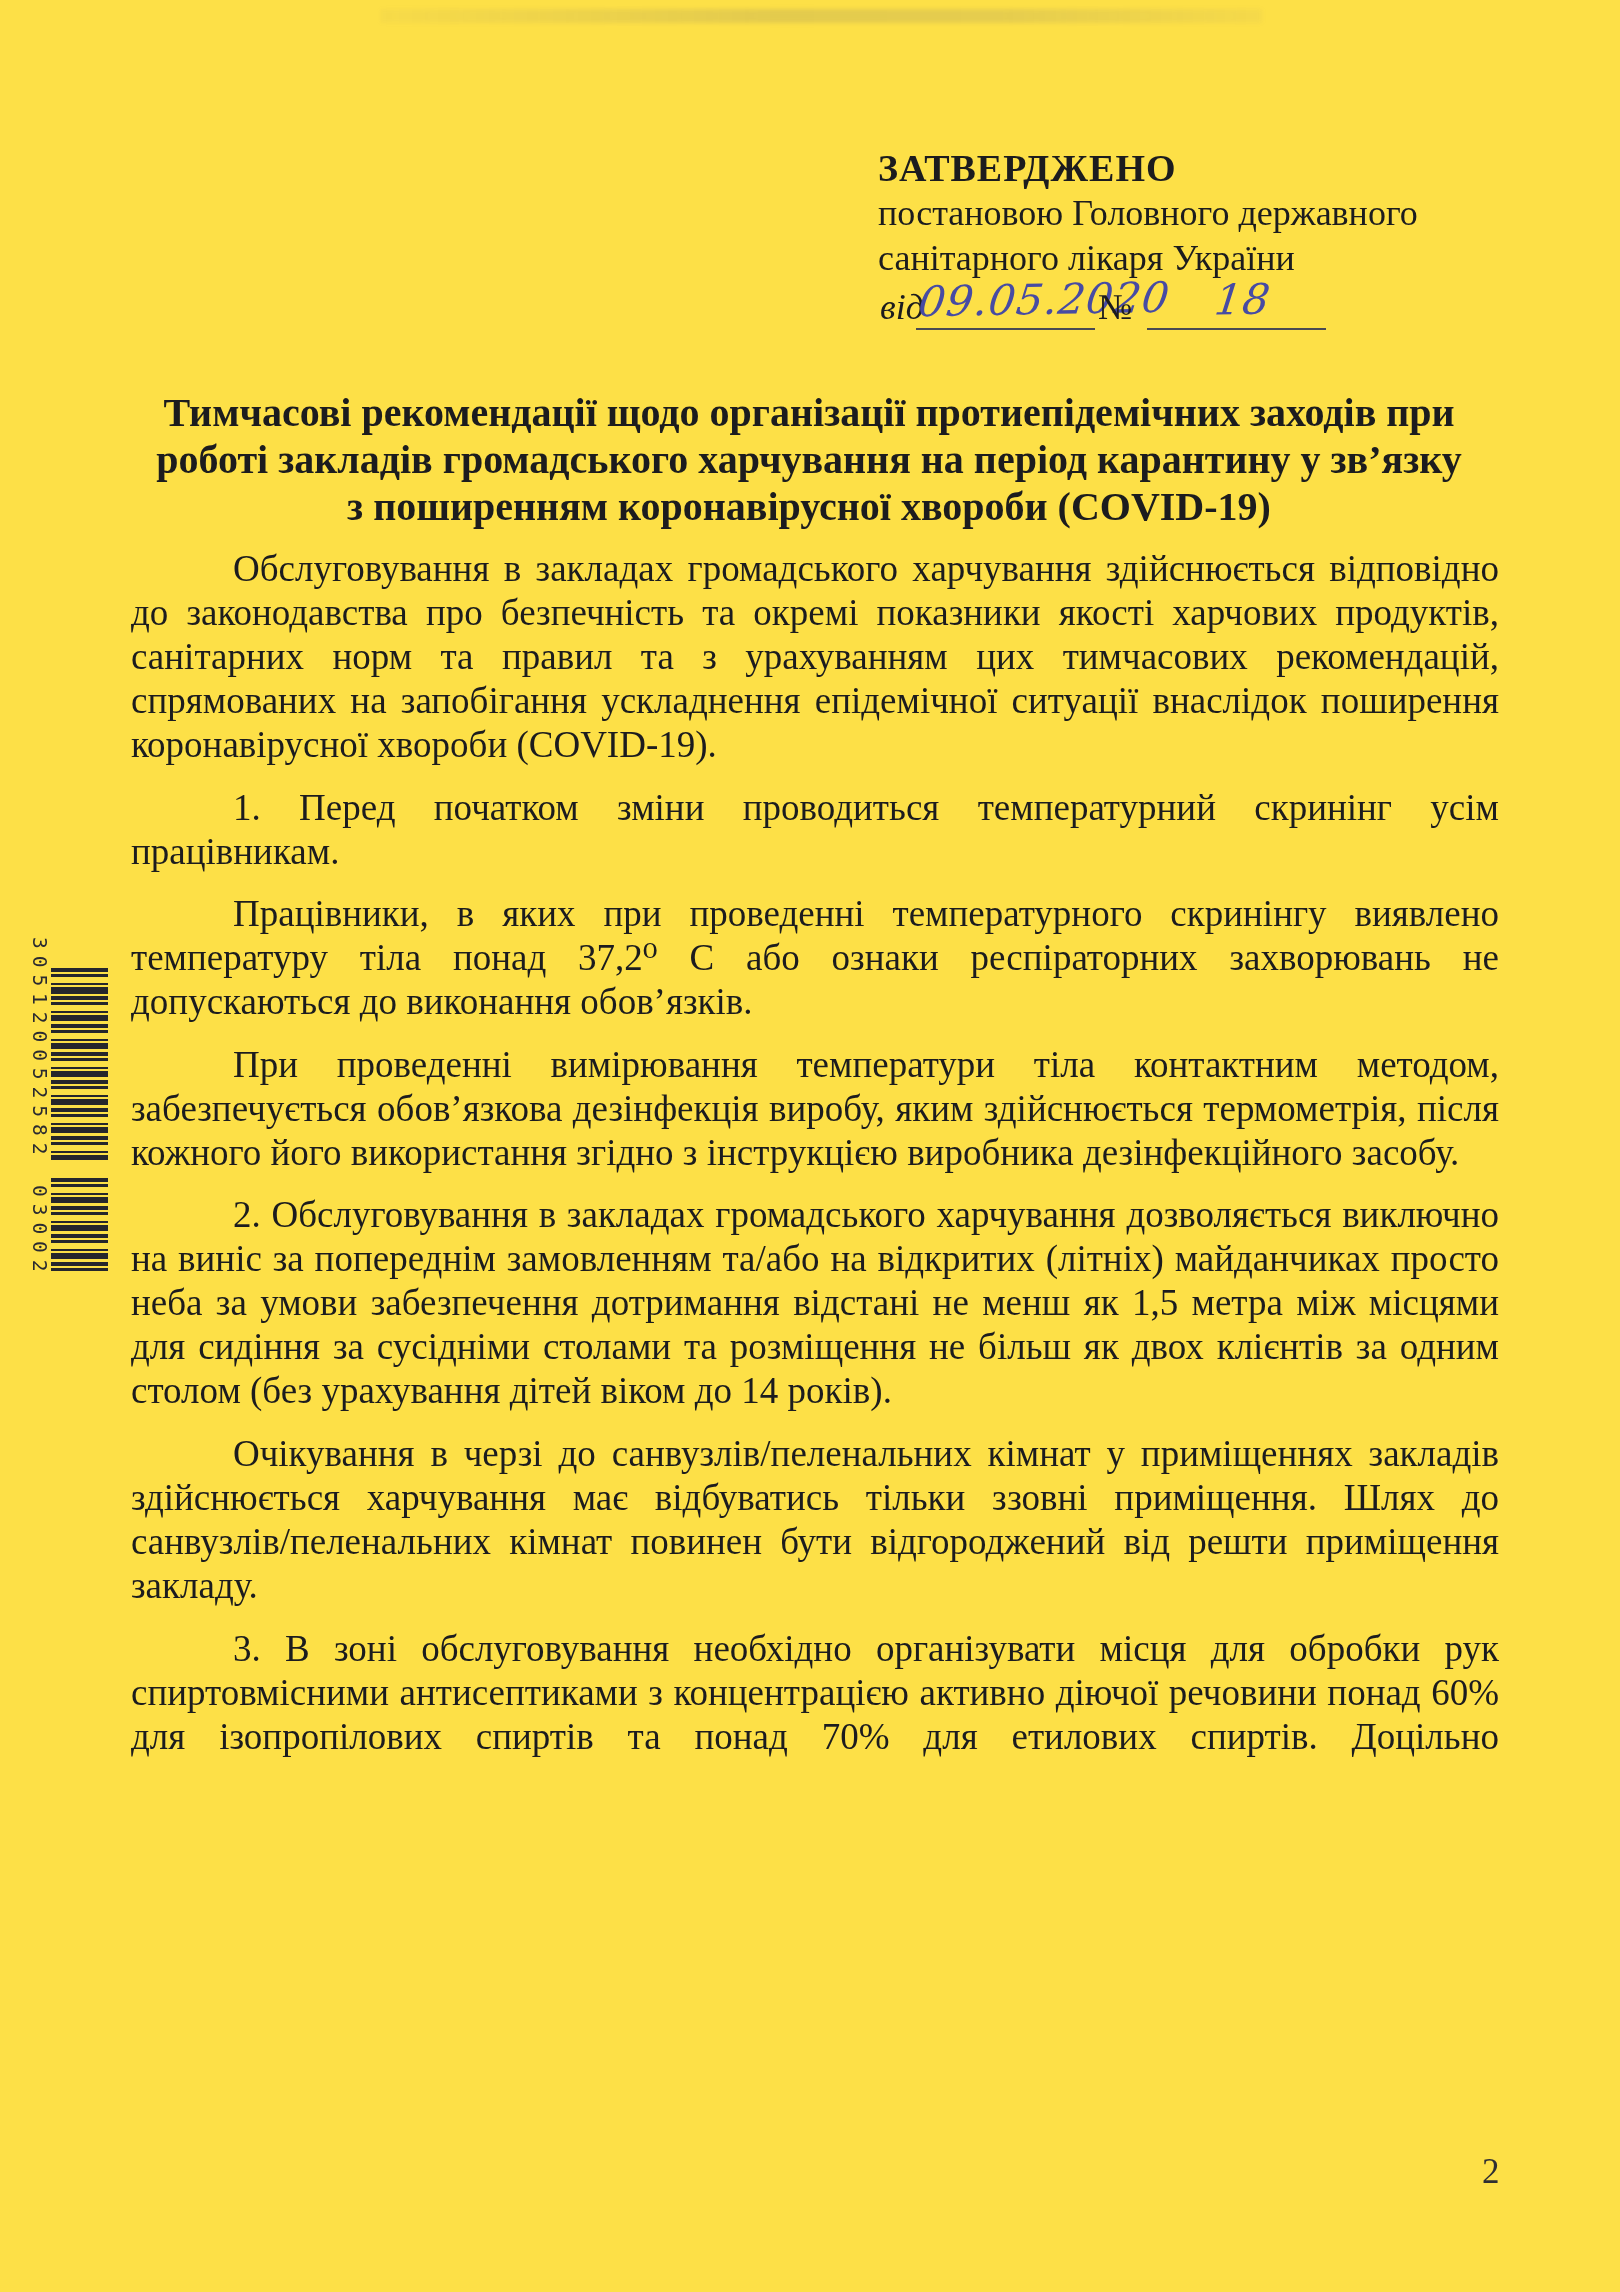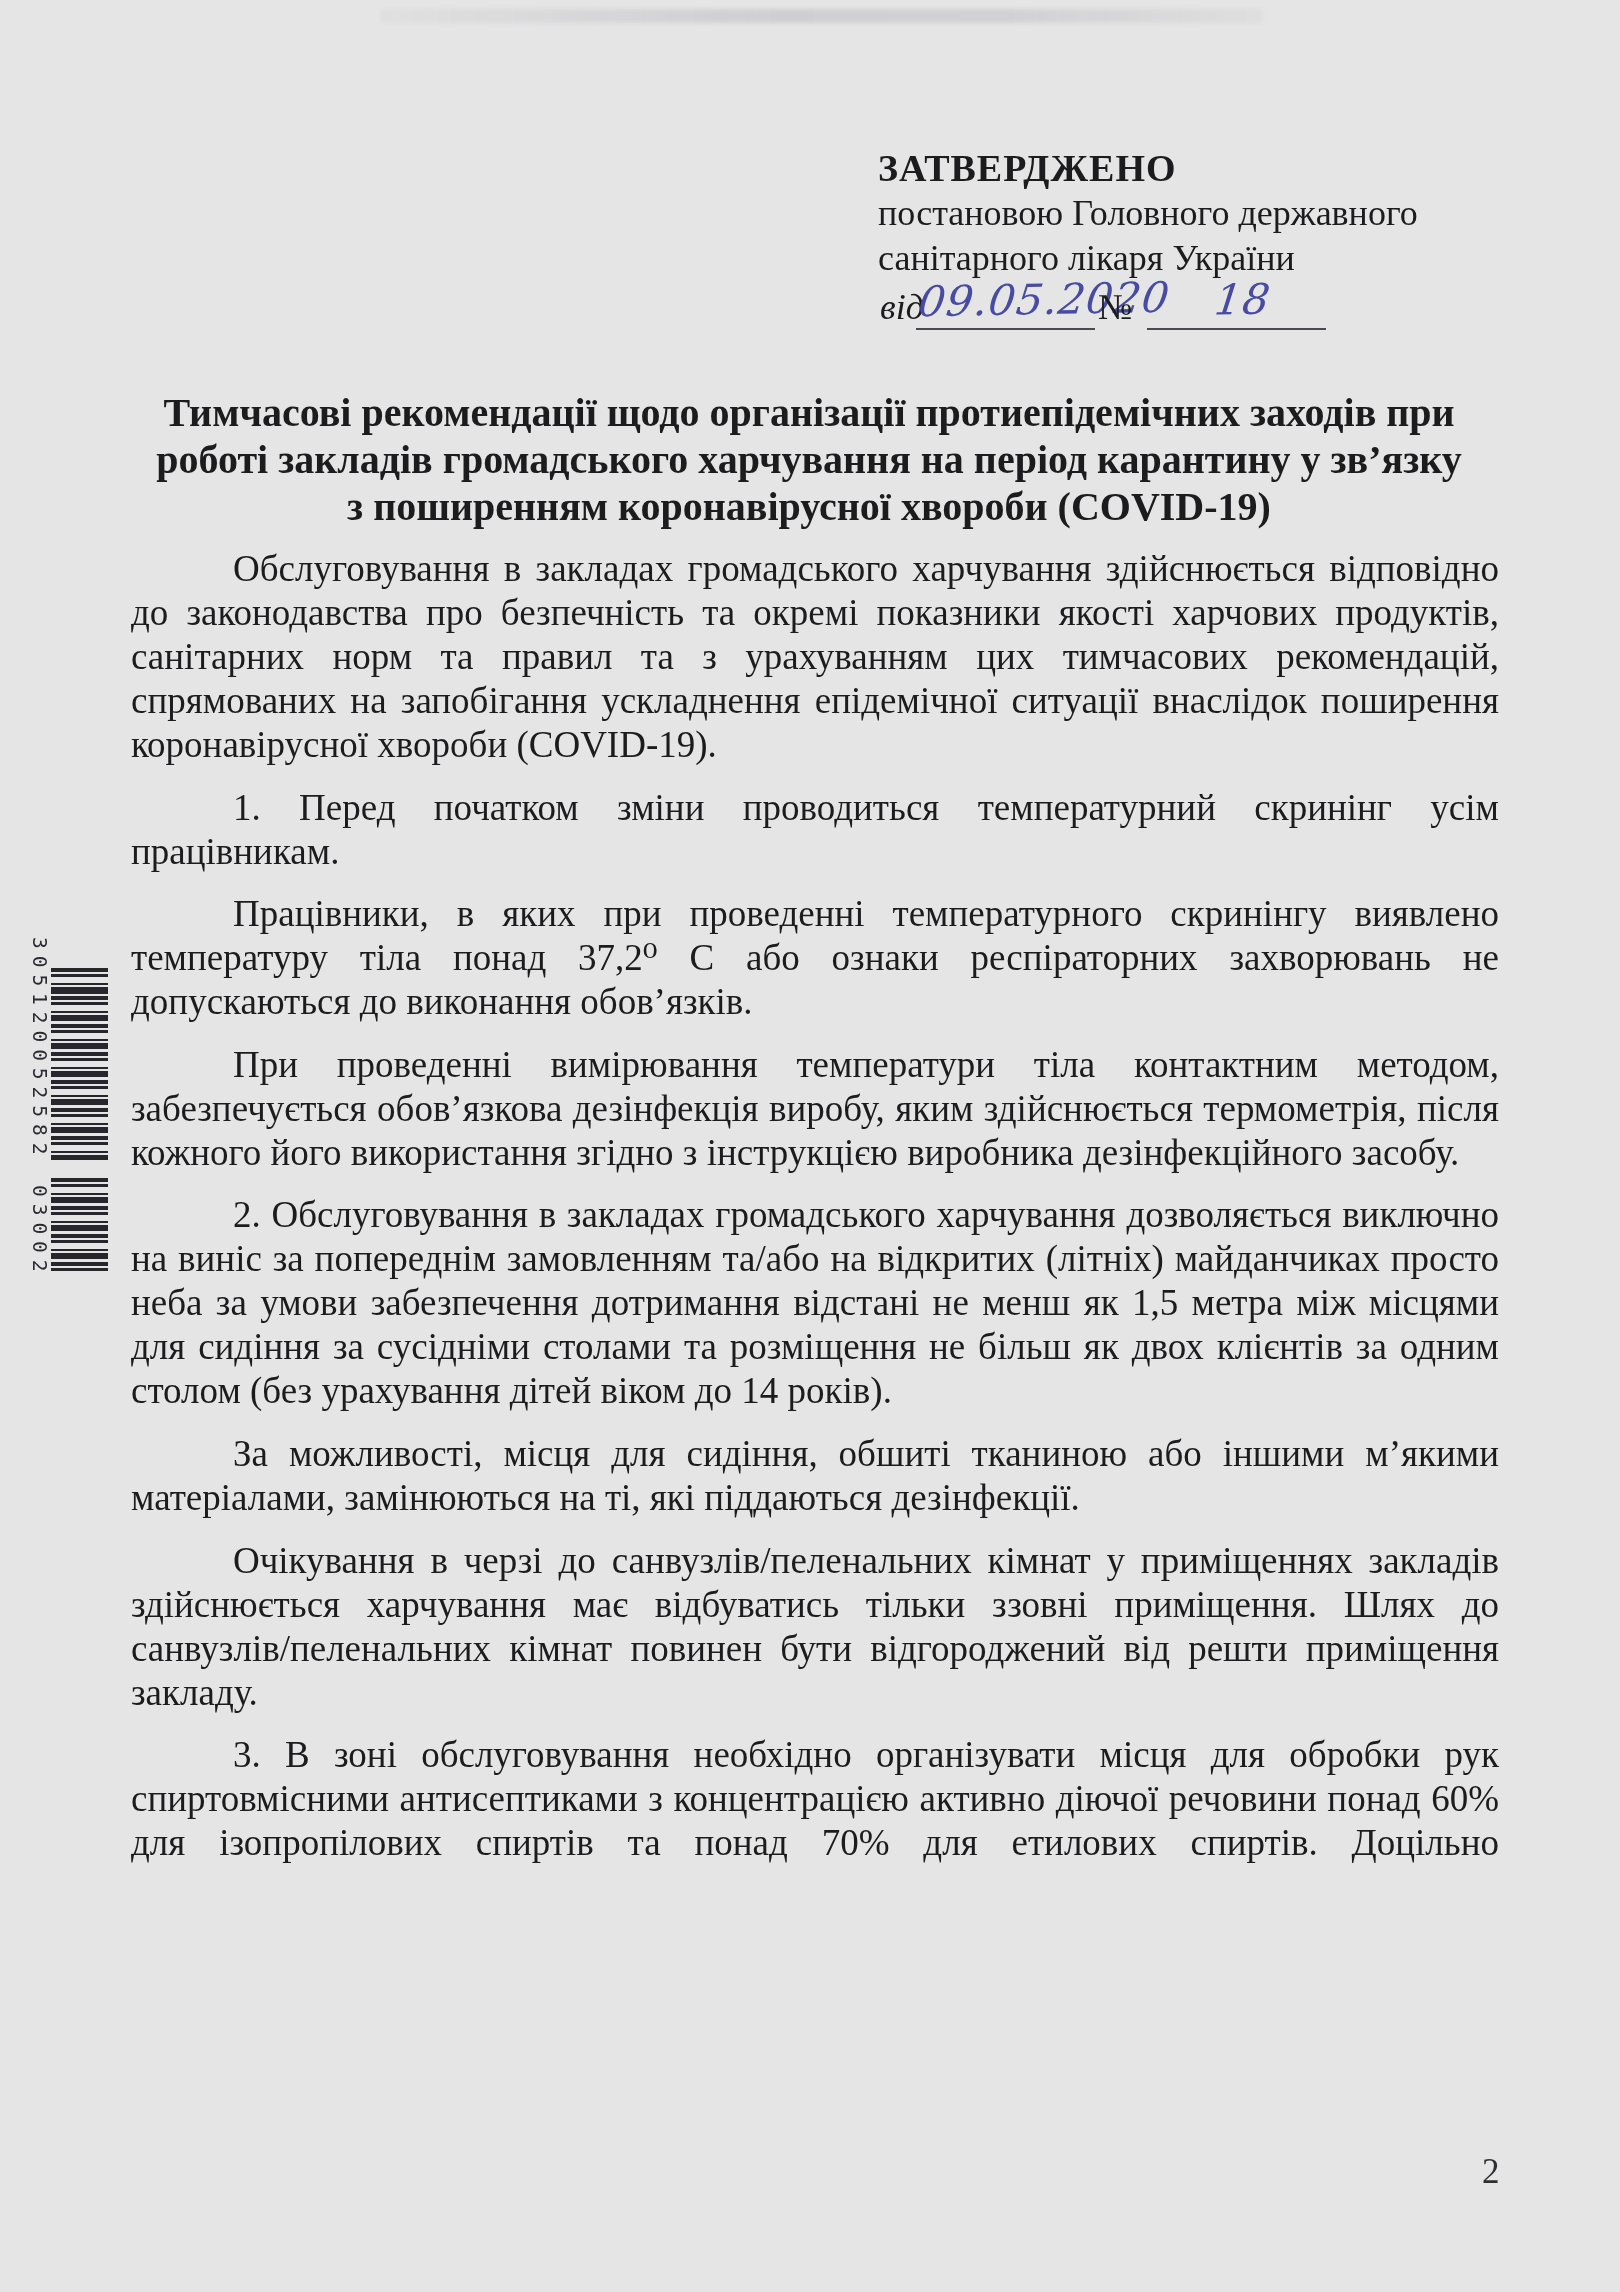--- a/index.html
+++ b/index.html
@@ -1,19 +1,19 @@
 <!DOCTYPE html>
 <html><head>
 <meta charset="utf-8">
 <style>
   html,body { margin:0; padding:0; background:#888; }
   .page {
     position:relative;
     width:1620px; height:2293px;
-    background:#e5e5e5;
+    background:#fde047;
     font-family:"Liberation Serif","DejaVu Serif",serif;
     color:#1c1c1e;
     overflow:hidden;
   }
 
   
   .scan-artifact-top {
     position:absolute; left:380px; top:8.8px; width:882px; height:14.7px;
     background:linear-gradient(90deg,
       rgba(110,110,130,0.04), rgba(95,95,115,0.16) 45%,
@@ -116,21 +116,20 @@
     <div>роботі закладів громадського харчування на період карантину у зв’язку</div>
     <div>з поширенням коронавірусної хвороби (COVID-19)</div>
   </div>
 
   <div class="body-text">
     <p>Обслуговування в закладах громадського харчування здійснюється відповідно до законодавства про безпечність та окремі показники якості харчових продуктів, санітарних норм та правил та з урахуванням цих тимчасових рекомендацій, спрямованих на запобігання ускладнення епідемічної ситуації внаслідок поширення коронавірусної хвороби (COVID-19).</p>
     <p>1. Перед початком зміни проводиться температурний скринінг усім працівникам.</p>
     <p>Працівники, в яких при проведенні температурного скринінгу виявлено температуру тіла понад 37,2⁰ С або ознаки респіраторних захворювань не допускаються до виконання обов’язків.</p>
     <p>При проведенні вимірювання температури тіла контактним методом, забезпечується обов’язкова дезінфекція виробу, яким здійснюється термометрія, після кожного його використання згідно з інструкцією виробника дезінфекційного засобу.</p>
     <p>2. Обслуговування в закладах громадського харчування дозволяється виключно на виніс за попереднім замовленням та/або на відкритих (літніх) майданчиках просто неба за умови забезпечення дотримання відстані не менш як 1,5 метра між місцями для сидіння за сусідніми столами та розміщення не більш як двох клієнтів за одним столом (без урахування дітей віком до 14 років).</p>
-    <p>За можливості, місця для сидіння, обшиті тканиною або іншими м’якими матеріалами, замінюються на ті, які піддаються дезінфекції.</p>
     <p>Очікування в черзі до санвузлів/пеленальних кімнат у приміщеннях закладів здійснюється харчування має відбуватись тільки ззовні приміщення. Шлях до санвузлів/пеленальних кімнат повинен бути відгороджений від решти приміщення закладу.</p>
     <p class="continues">3. В зоні обслуговування необхідно організувати місця для обробки рук спиртовмісними антисептиками з концентрацією активно діючої речовини понад 60% для ізопропілових спиртів та понад 70% для етилових спиртів. Доцільно</p>
   </div>
 
   <div class="barcode">
     <div class="bc-group bc-group1">
       <div class="bc-digits">305120052582</div>
       <div class="bc-bars"></div>
     </div>
     <div class="bc-group bc-group2">

